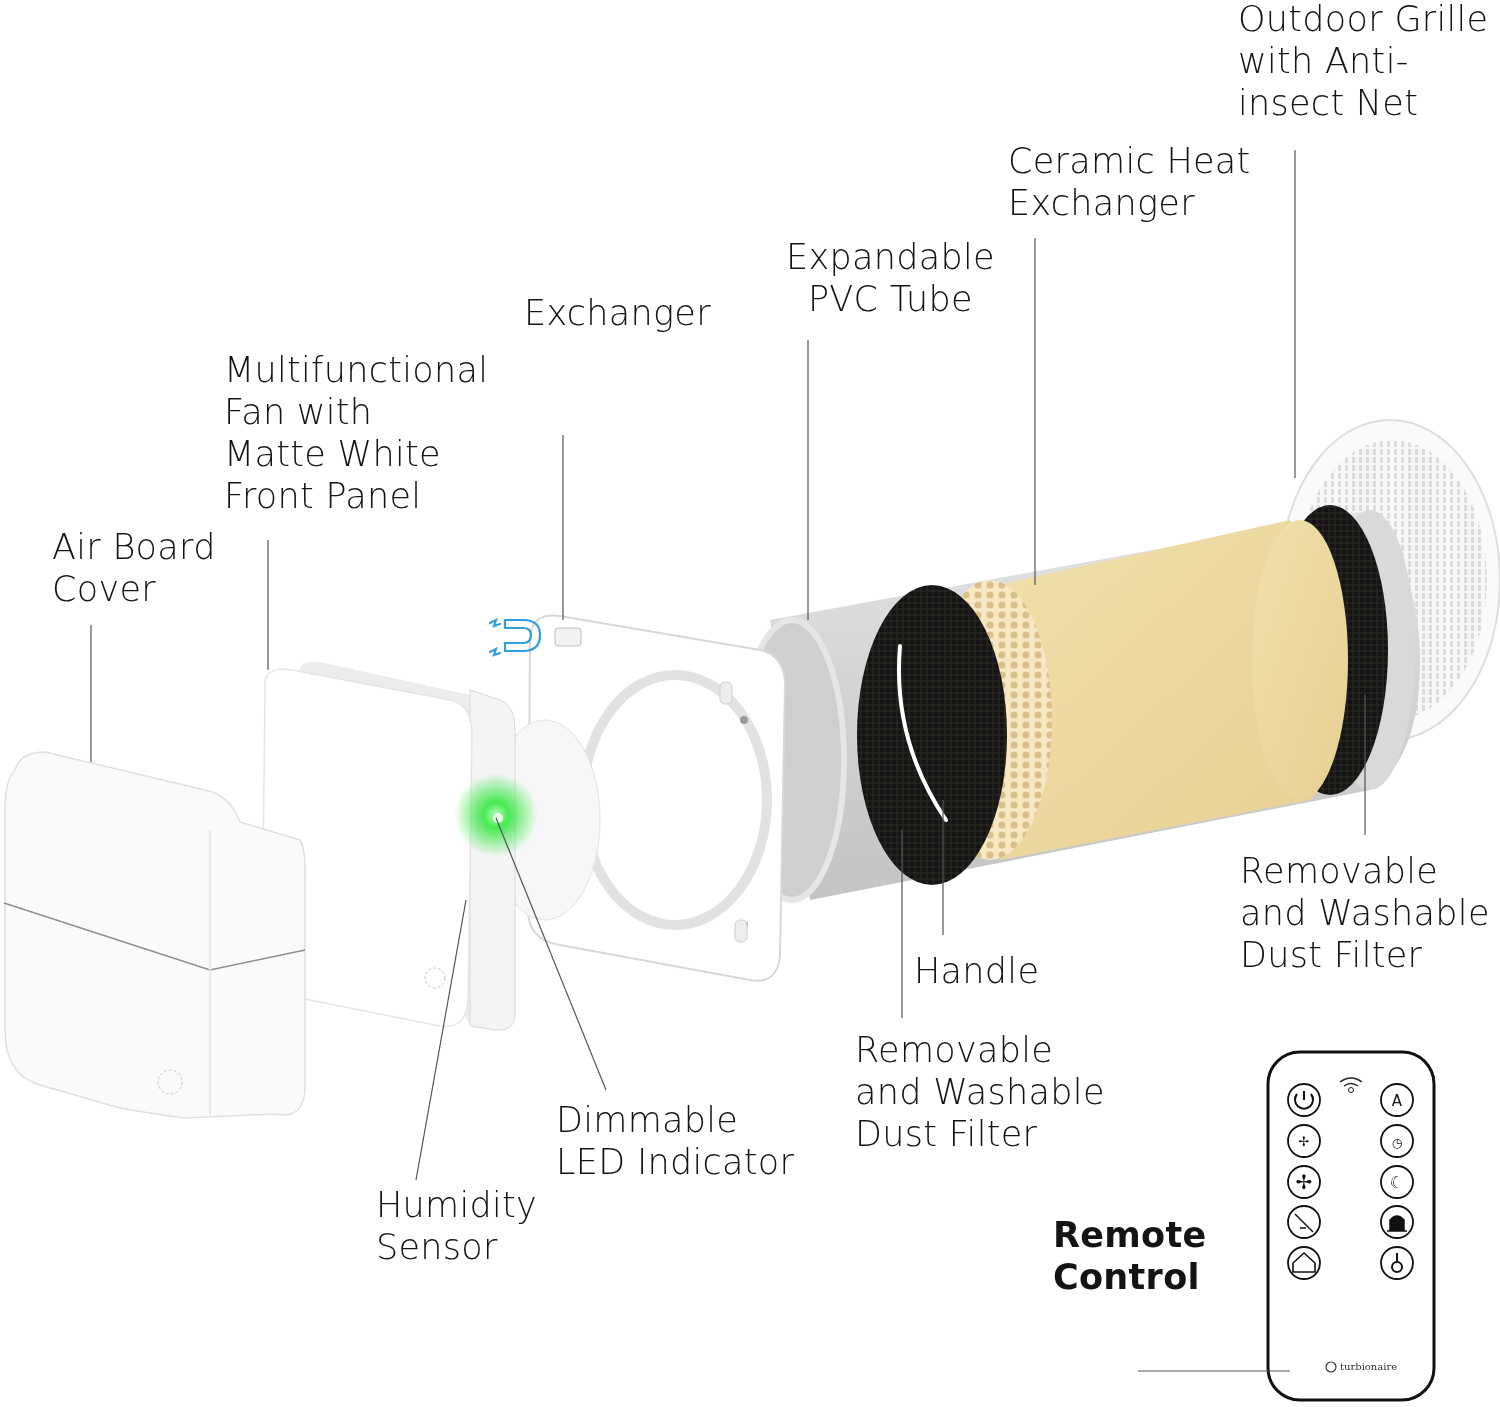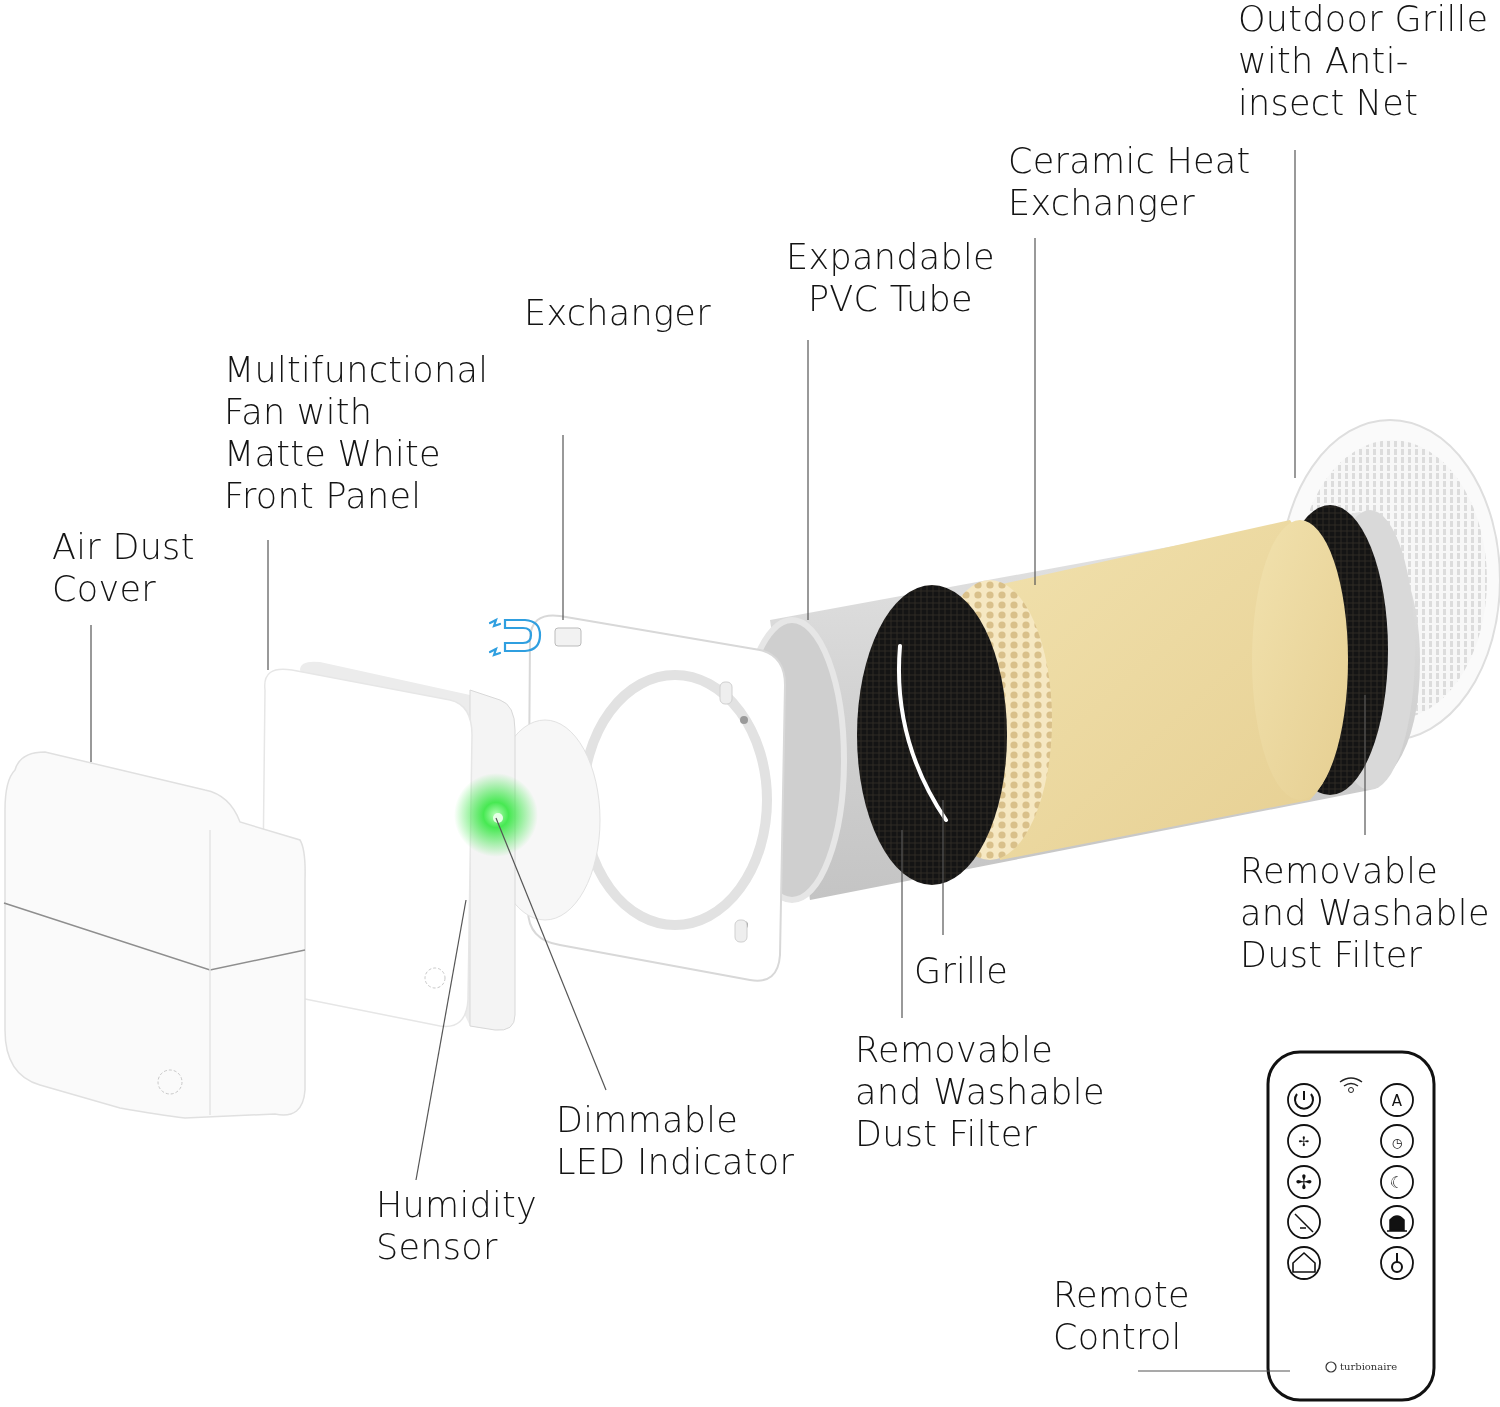--- a/index.html
+++ b/index.html
@@ -168,40 +168,40 @@
 <div class="label" style="left:524px; top:292px;">
   <span>Exchanger</span>
 </div>
 <div class="label" style="left:224px; top:349px;">
   <span>Multifunctional</span>
   <span>Fan with</span>
   <span>Matte White</span>
   <span>Front Panel</span>
 </div>
 <div class="label" style="left:52px; top:526px;">
-  <span>Air Dust</span>
+  <span>Air Board</span>
   <span>Cover</span>
 </div>
 <div class="label" style="left:1240px; top:850px;">
   <span>Removable</span>
   <span>and Washable</span>
   <span>Dust Filter</span>
 </div>
 <div class="label" style="left:914px; top:950px;">
-  <span>Grille</span>
+  <span>Handle</span>
 </div>
 <div class="label" style="left:855px; top:1029px;">
   <span>Removable</span>
   <span>and Washable</span>
   <span>Dust Filter</span>
 </div>
 <div class="label" style="left:556px; top:1099px;">
   <span>Dimmable</span>
   <span>LED Indicator</span>
 </div>
 <div class="label" style="left:376px; top:1184px;">
   <span>Humidity</span>
   <span>Sensor</span>
 </div>
-<div class="label" style="left:1053px; top:1274px;">
+<div class="label" style="left:1053px; top:1214px;font-weight:bold;">
   <span>Remote</span>
   <span>Control</span>
 </div>
 
 </body></html>

